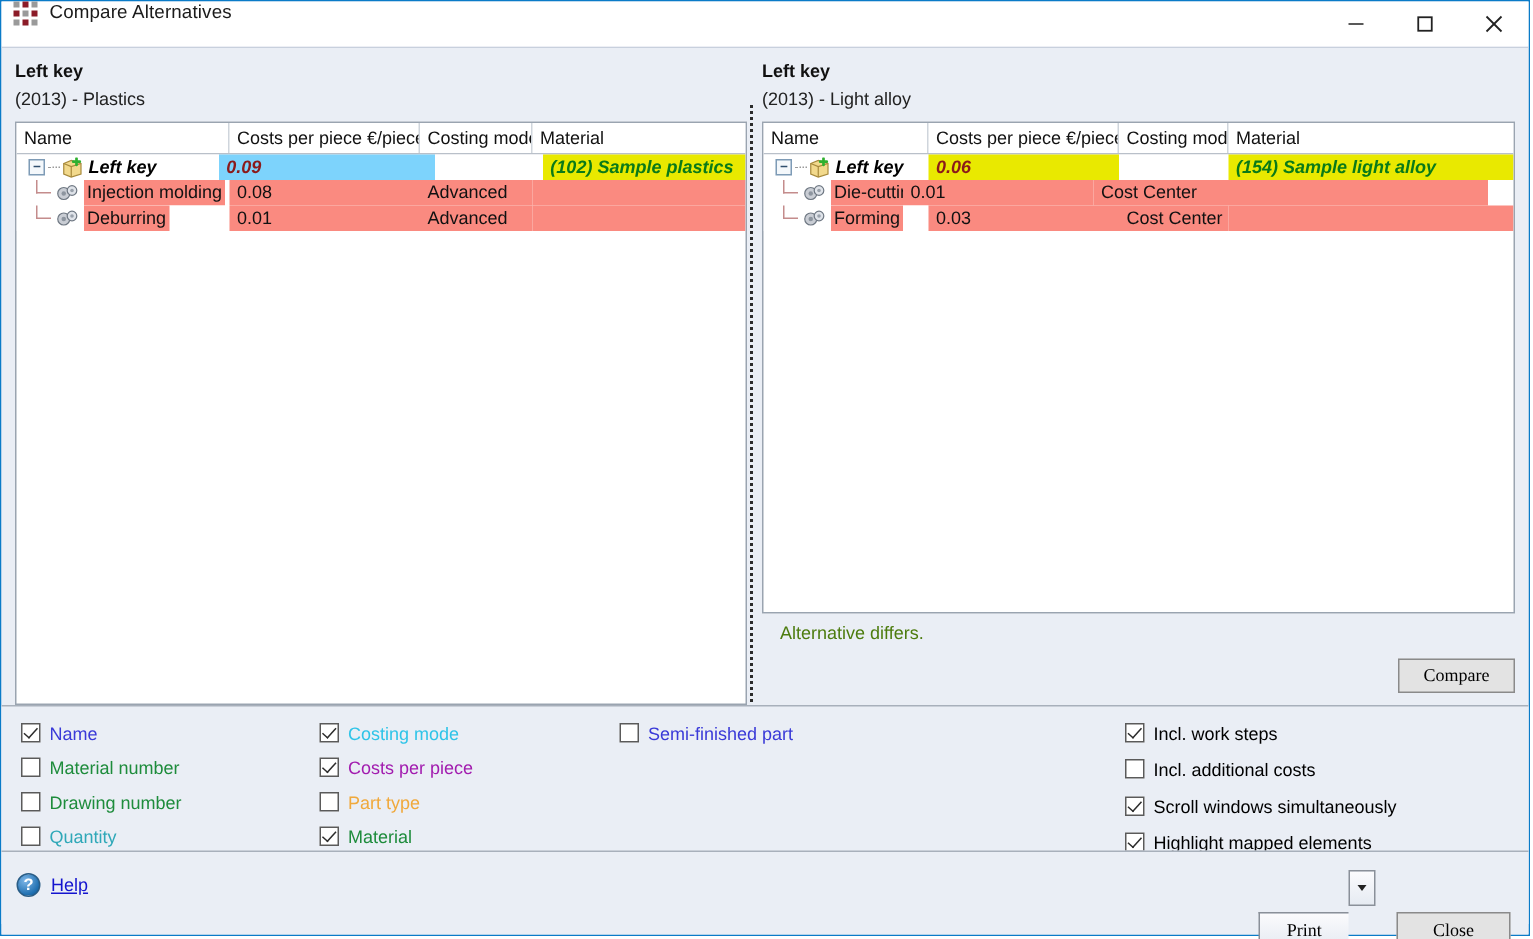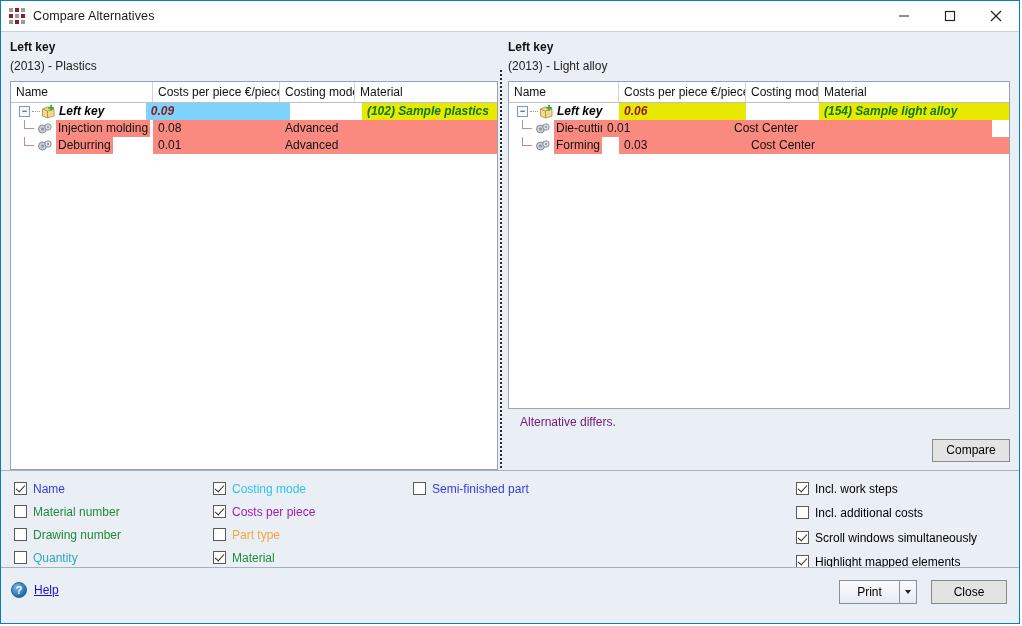--- a/index.html
+++ b/index.html
@@ -21,21 +21,21 @@
     border: 1px solid #0a7bc8;
     background: #eef1f6;
     box-sizing: border-box;
     display: flex; flex-direction: column;
   }
 
   
   #titlebar {
     height: 30px; min-height: 30px;
     background: #ffffff;
-    display: flex; align-items: center;
+    display: flex; align-items: flex-start;
     position: relative;
   }
   #app-icon {
     width: 16px; height: 16px;
     margin-left: 8px; margin-right: 8px;
     display: grid;
     grid-template-columns: repeat(3, 4px);
     grid-template-rows: repeat(3, 4px);
     gap: 2px;
   }
@@ -180,51 +180,52 @@
     border-top: 1px solid #c48c8c;
   }
   .elbow.last:before { bottom: 8px; }
 
   .ico { flex: 0 0 auto; margin-right: 3px; display:block; }
 
   .lbl { display: inline-block; }
 
   
   #differs {
-    color: #701a75; font-size: 12px;
+    color: #4d7c0f; font-size: 12px;
     margin: 6px 0 0 12px;
   }
   #compare-wrap {
     position: absolute; right: 10px; bottom: 8px;
   }
 
   .btn {
     background: #e3e3e3;
     border: 1px solid #8a8a8a;
-    font-family: Liberation Sans, sans-serif;
+    font-family: Liberation Serif, serif;
     font-size: 12px; color: #000;
     padding: 4px 10px;
     box-sizing: border-box;
     text-align: center;
     cursor: default;
+    margin-top: 28px;
   }
   #compare-btn { width: 78px; height: 23px; padding: 0; line-height: 21px; }
 
   
   #options {
     border-top: 1px solid #a8b0bb;
     height: 96px; min-height: 96px;
     position: relative;
     background: #eaeef5;
   }
   .optcol { position: absolute; top: 9px; }
   #optcol1 { left: 13px; }
   #optcol2 { left: 212px; }
   #optcol3 { left: 412px; }
-  #optcol4 { left: 795px; }
+  #optcol4 { left: 749px; }
 
   .cbrow {
     display: flex; align-items: center;
     height: 17px; margin-bottom: 6px;
     white-space: nowrap;
   }
   #optcol4 .cbrow { margin-bottom: 7px; }
   #optcol4 .cbrow.gap { margin-top: 8px; }
 
   .cb {

